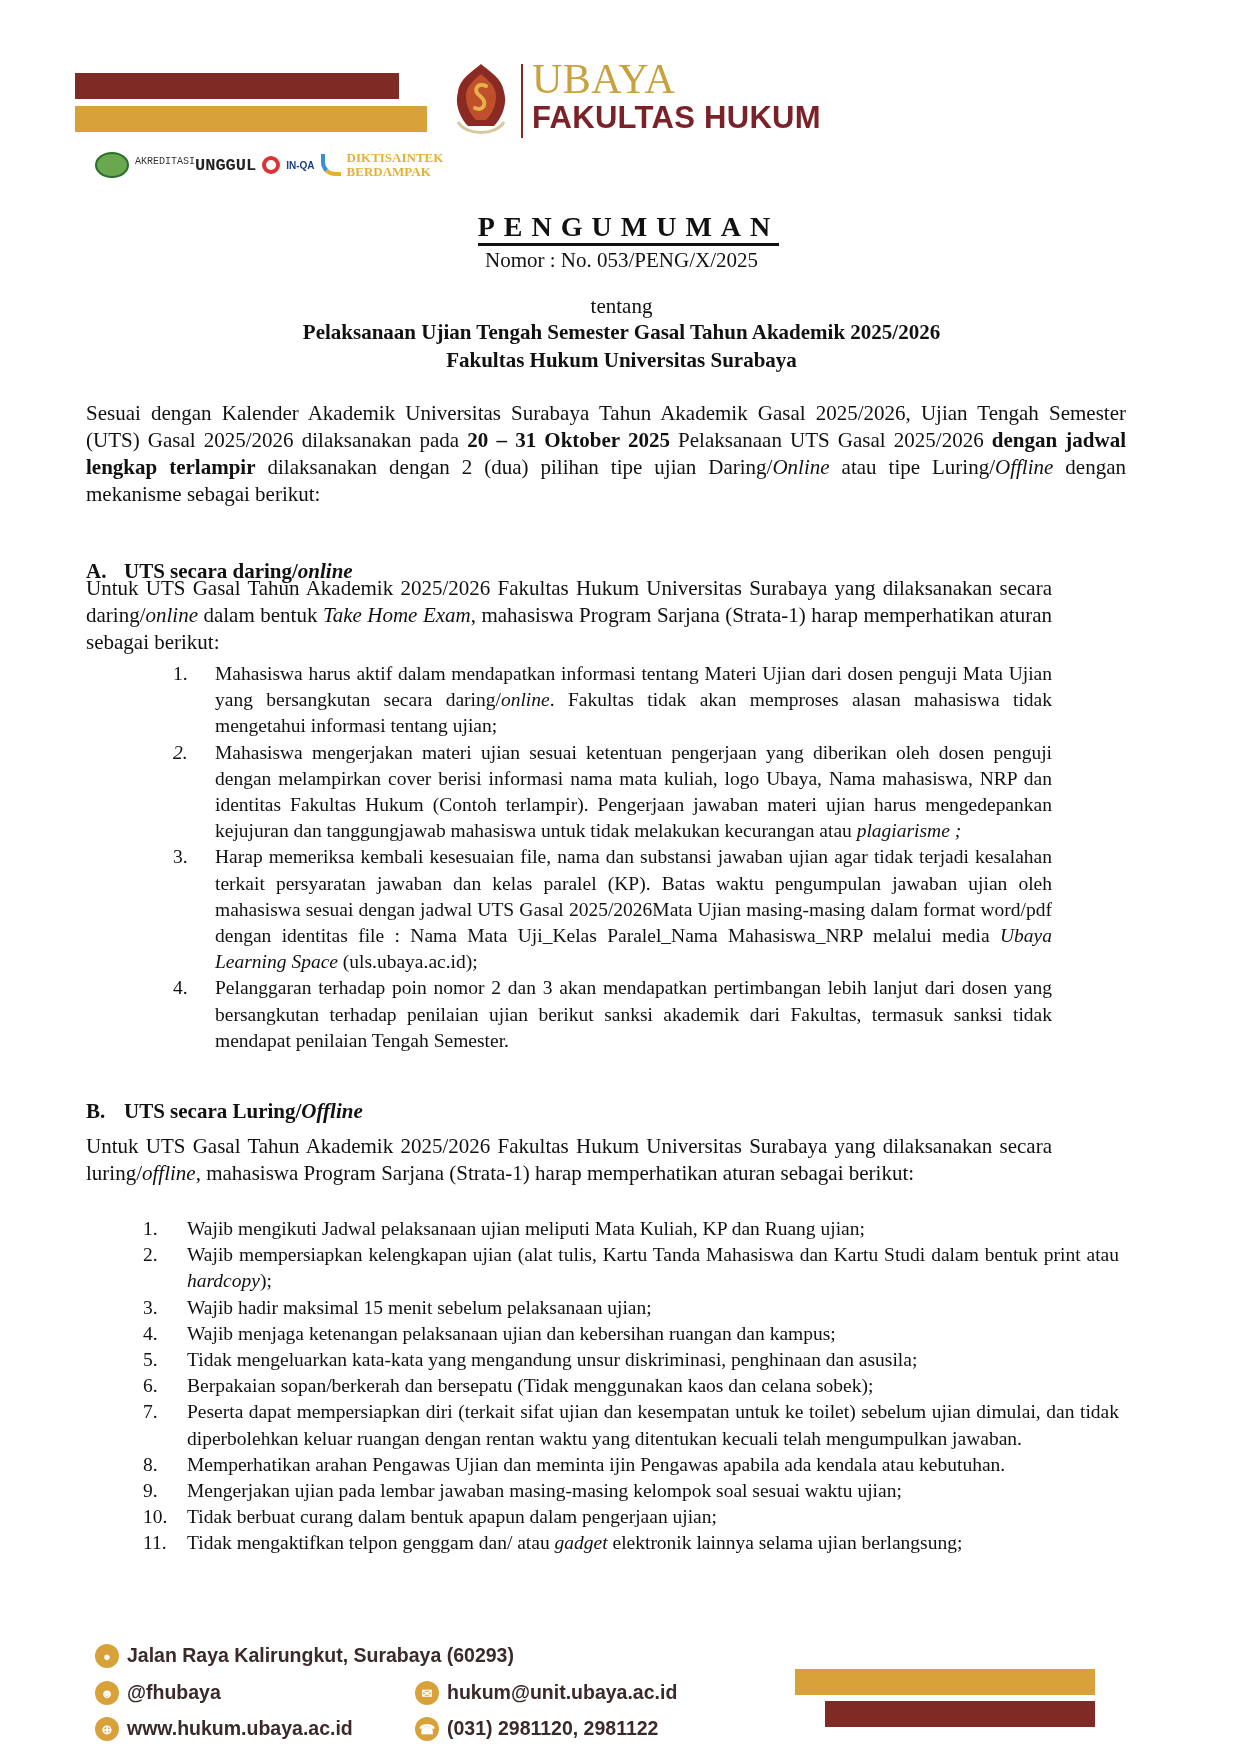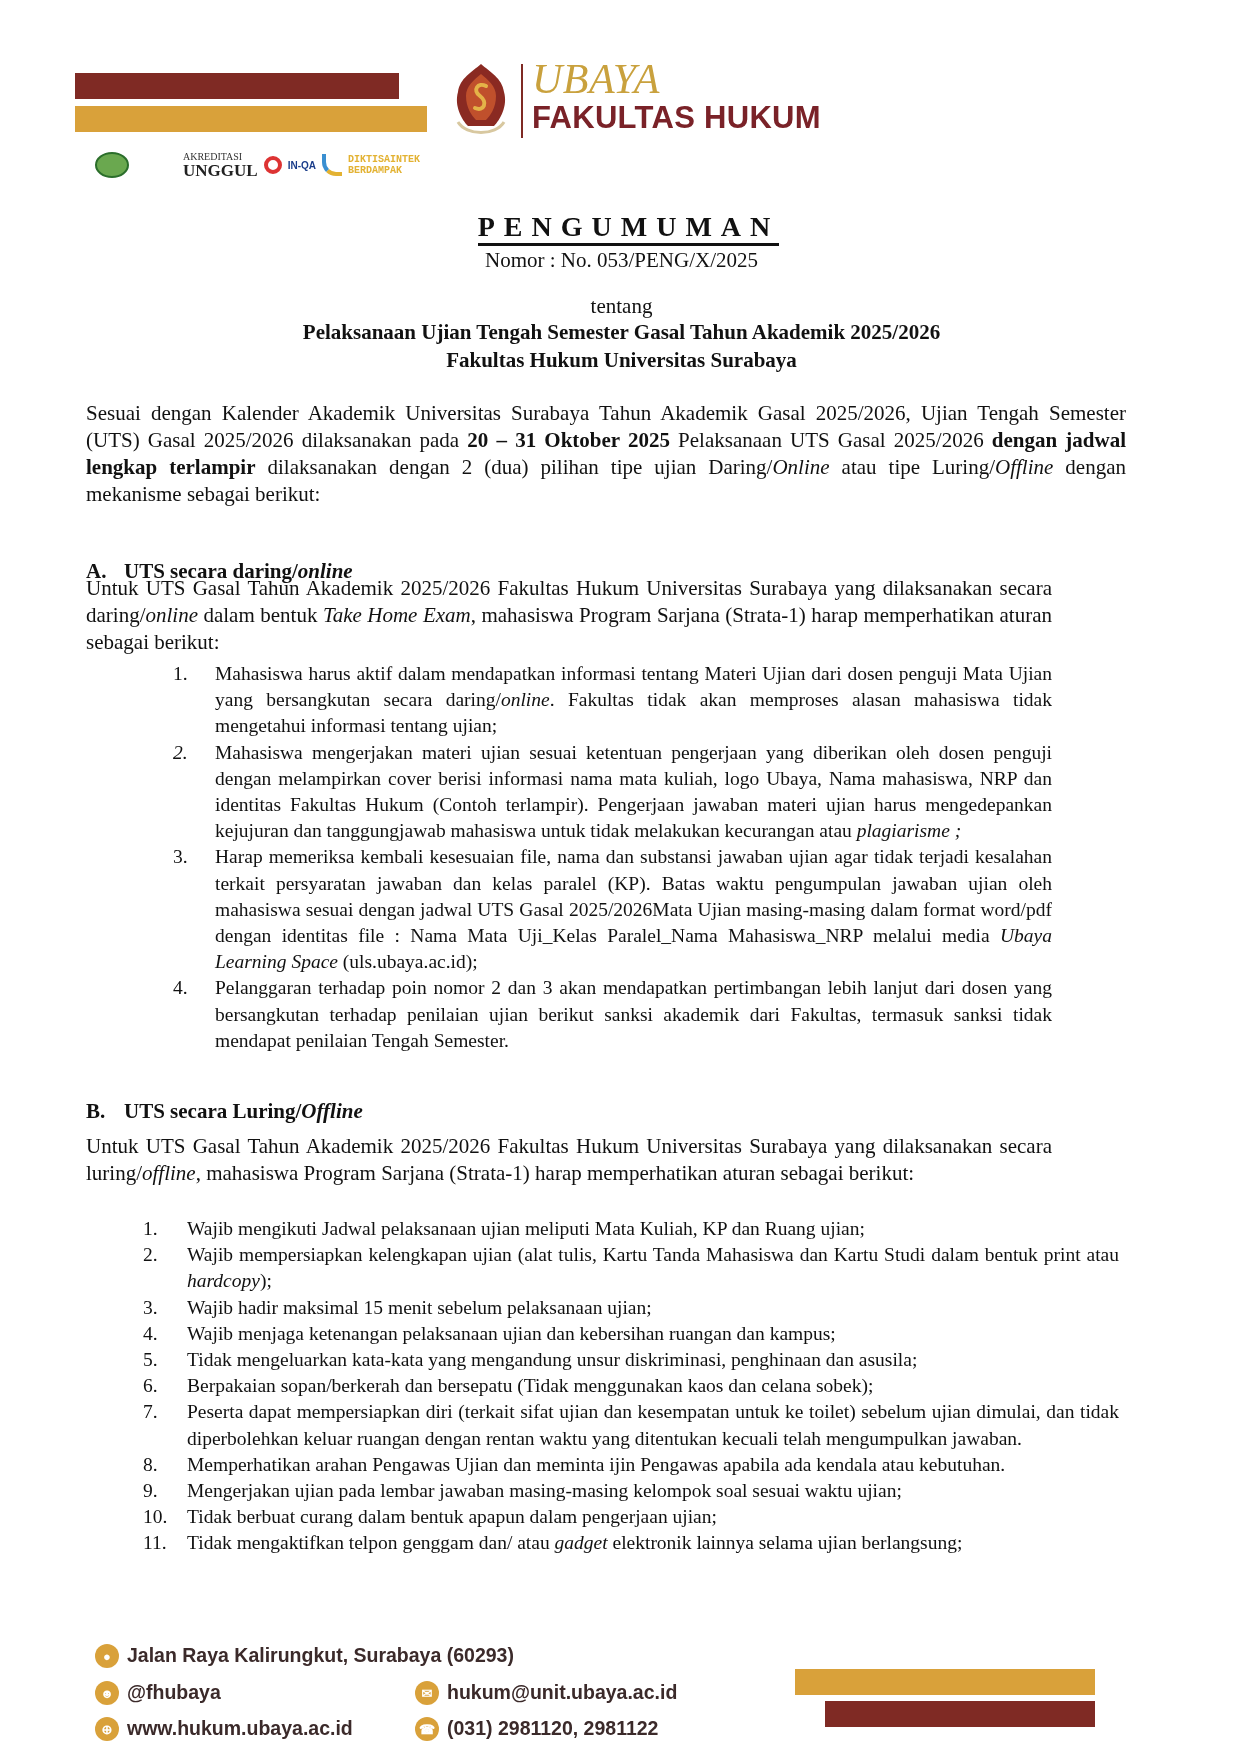--- a/index.html
+++ b/index.html
@@ -6,32 +6,32 @@
   body { width: 1243px; height: 1757px; position: relative; overflow: hidden;
          font-family: "Liberation Serif", "DejaVu Serif", serif; color: #111; }
 
   
   .bar { position: absolute; height: 26px; }
   .bar-red { background: #7f2a24; }
   .bar-gold { background: #d9a13a; }
   .emblem { position: absolute; left: 450px; top: 62px; width: 62px; height: 78px; }
   .divider-v { position: absolute; left: 521px; top: 64px; width: 2px; height: 74px; background: #7f2a24; }
   .brand-ubaya { position: absolute; left: 532px; top: 58px; font-family: "Liberation Serif", serif;
-                 font-size: 42px; color: #c9a13d; letter-spacing: 0.5px; line-height: 1; font-style: italic; }
+                 font-size: 42px; color: #c9a13d; letter-spacing: 0.5px; line-height: 1; }
   .brand-fh { position: absolute; left: 532px; top: 102px; font-family: "Liberation Sans", sans-serif;
               font-weight: bold; font-size: 31px; color: #7a2228; line-height: 1; letter-spacing: 0.3px; }
 
   .accr { position: absolute; left: 95px; top: 148px; height: 34px; display: flex; align-items: center; gap: 6px; }
   .accr-badge { width: 30px; height: 22px; border-radius: 50%; background: #6aa84f; border: 2px solid #2b6e2b; }
-  .accr-text { display: flex; flex-direction: column; font-family: Liberation Serif, serif; line-height: 1; margin-left: 48px; }
+  .accr-text { display: flex; flex-direction: row; font-family: Liberation Mono, monospace; line-height: 1; }
   .accr-small { font-size: 10px; color: #333; }
   .accr-big { font-size: 17px; font-weight: bold; color: #222; }
   .accr-ring { width: 18px; height: 18px; border-radius: 50%; border: 4px solid #d33; box-sizing: border-box; }
   .accr-inqa { font-family: "Liberation Sans", sans-serif; font-size: 10px; font-weight: bold; color: #1a3d8a; }
-  .accr-dikti { font-family: Liberation Mono, monospace; font-size: 10px; font-weight: bold; color: #e3b232; line-height: 1.1; }
+  .accr-dikti { font-family: Liberation Serif, serif; font-size: 13px; font-weight: bold; color: #e3b232; line-height: 1.1; }
   .accr-swoosh { width: 20px; height: 22px; border-bottom: 4px solid #e3b232; border-left: 4px solid #3a8fd1; border-radius: 0 0 0 14px; box-sizing: border-box; }
 
   
   .center { position: absolute; left: 0; width: 1243px; text-align: center; }
   .title { top: 213px; font-size: 28px; font-weight: bold; letter-spacing: 9px; line-height: 1; margin-left: 7px; }
   .title span { border-bottom: 3px solid #111; padding-bottom: 1px; }
   .nomor { top: 250px; font-size: 21px; line-height: 1; }
   .tentang { top: 296px; font-size: 21px; line-height: 1; }
   .subject { top: 318px; font-size: 21px; font-weight: bold; line-height: 28px; }
 

